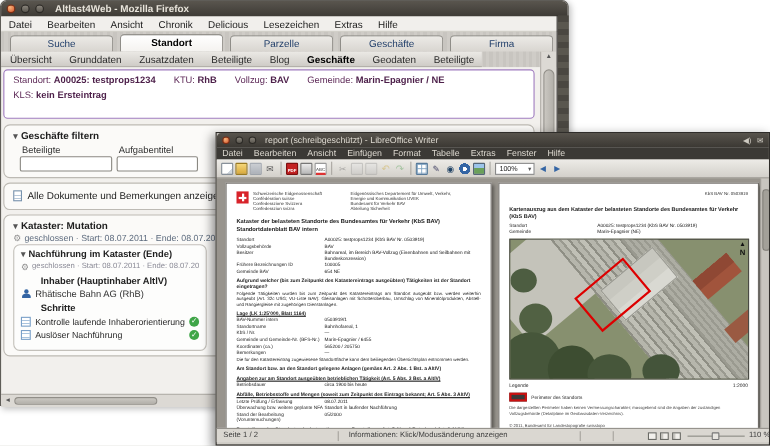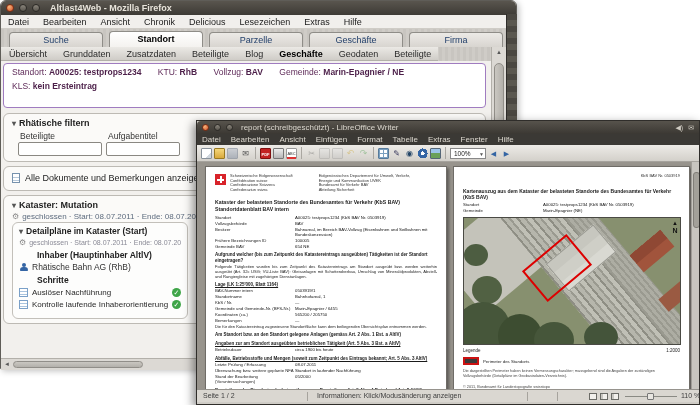--- a/index.html
+++ b/index.html
@@ -223,61 +223,61 @@
       <span class="pair"><span>KTU:</span> <b>RhB</b></span>
       <span class="pair"><span>Vollzug:</span> <b>BAV</b></span>
       <span class="pair"><span>Gemeinde:</span> <b>Marin-Epagnier / NE</b></span>
     </div>
     <div class="l3">
       <span class="pair"><span>KLS:</span> <b>kein Ersteintrag</b></span>
     </div>
   </div>
 
   <div class="fbox" id="box-filter">
-    <div class="sec-title caret">Rhätische filtern</div>
+    <div class="sec-title caret">Geschäfte filtern</div>
     <span class="flabel" style="left:16px;top:17px">Beteiligte</span>
     <span class="flabel" style="left:104px;top:17px">Aufgabentitel</span>
     <input class="finput" style="left: 14px; top: 28px; width: 84px;" value="">
     <input class="finput" style="left: 102px; top: 28px; width: 74px;" value="">
   </div>
 
   <div class="fbox" id="box-docs">
     <div class="doclink">
       <span class="doclink-icon"></span>
       <span>Alle Dokumente und Bemerkungen anzeigen</span>
     </div>
   </div>
 
   <div class="fbox" id="box-kat">
     <div class="sec-title caret">Kataster: Mutation</div>
     <div class="statusline">
       <span class="gear-icon"></span>
       <span>geschlossen · Start: 08.07.2011 · Ende: 08.07.2011</span>
     </div>
     <div class="nfbox">
-      <div class="t caret">Detailpläne im Kataster (Start)</div>
+      <div class="t caret">Nachführung im Kataster (Ende)</div>
       <div class="st">
         <span class="gear-icon"></span>
         <span>geschlossen · Start: 08.07.2011 · Ende: 08.07.2011</span>
       </div>
       <div class="lbl">Inhaber (Hauptinhaber AltlV)</div>
       <div class="prow">
         <span class="person-icon"></span>
         <span>Rhätische Bahn AG (RhB)</span>
       </div>
       <div class="lbl">Schritte</div>
       <div class="steprow">
         <span class="task-icon"></span>
-        <span>Auslöser Nachführung</span>
+        <span>Kontrolle laufende Inhaberorientierung</span>
         <span class="sp"></span>
         <span class="check-icon"></span>
       </div>
       <div class="steprow">
         <span class="task-icon"></span>
-        <span>Kontrolle laufende Inhaberorientierung</span>
+        <span>Auslöser Nachführung</span>
         <span class="sp"></span>
         <span class="check-icon"></span>
       </div>
     </div>
   </div>
 
   <div class="ff-vscroll">
     <span class="sarrow" style="top:2px">▲</span>
     <div class="thumb"></div>
     <span class="sarrow" style="bottom:2px">▼</span>

